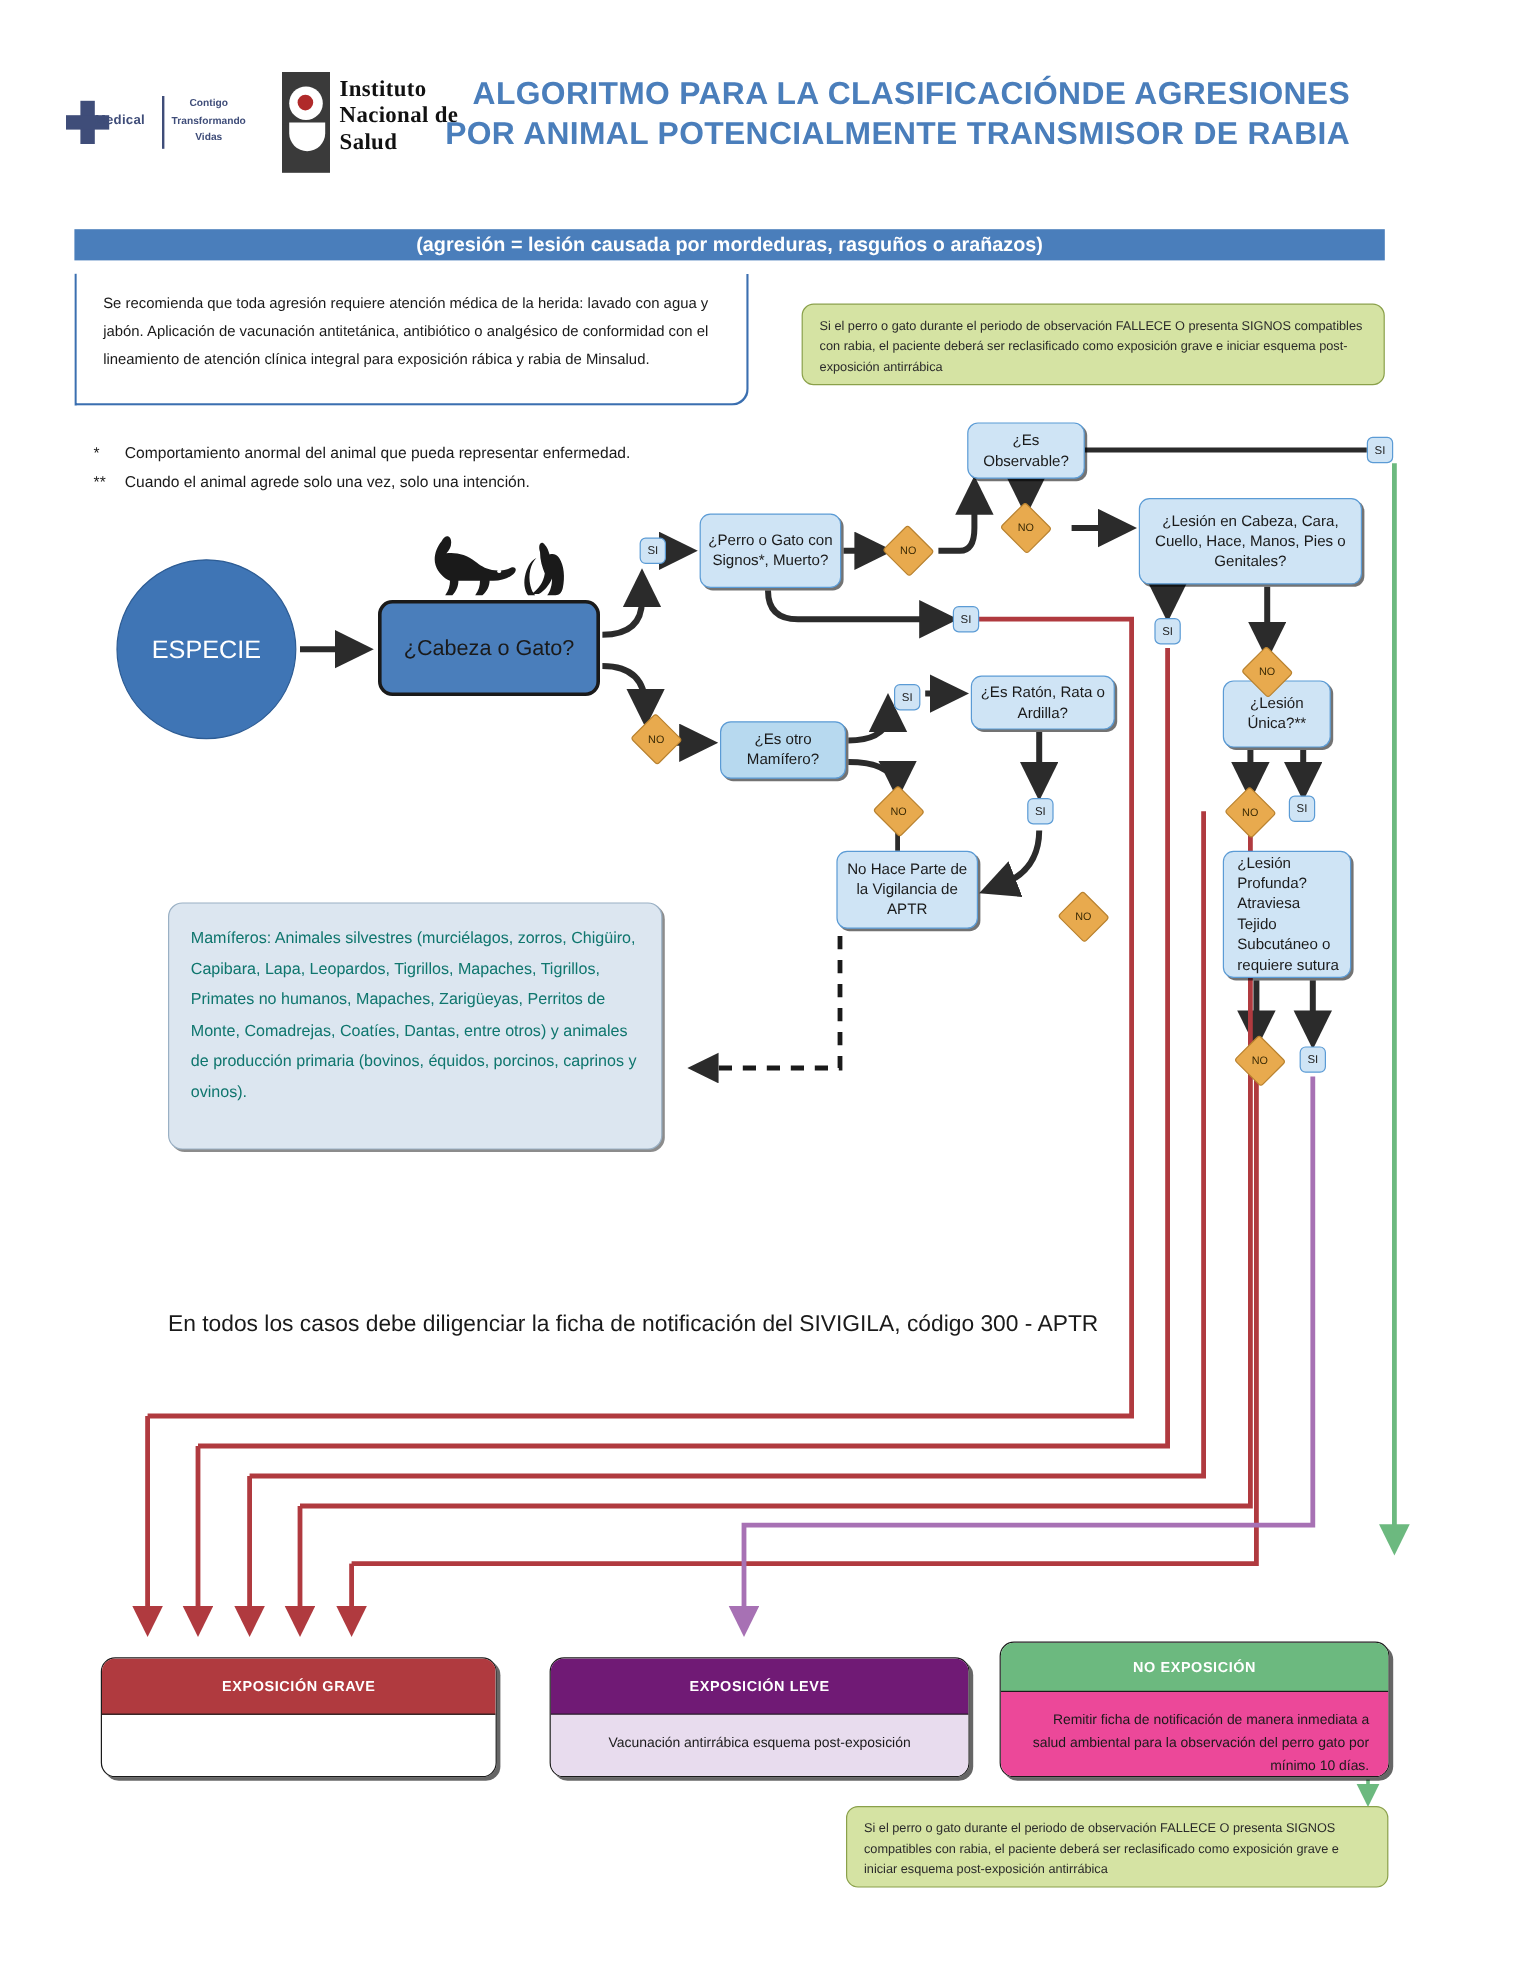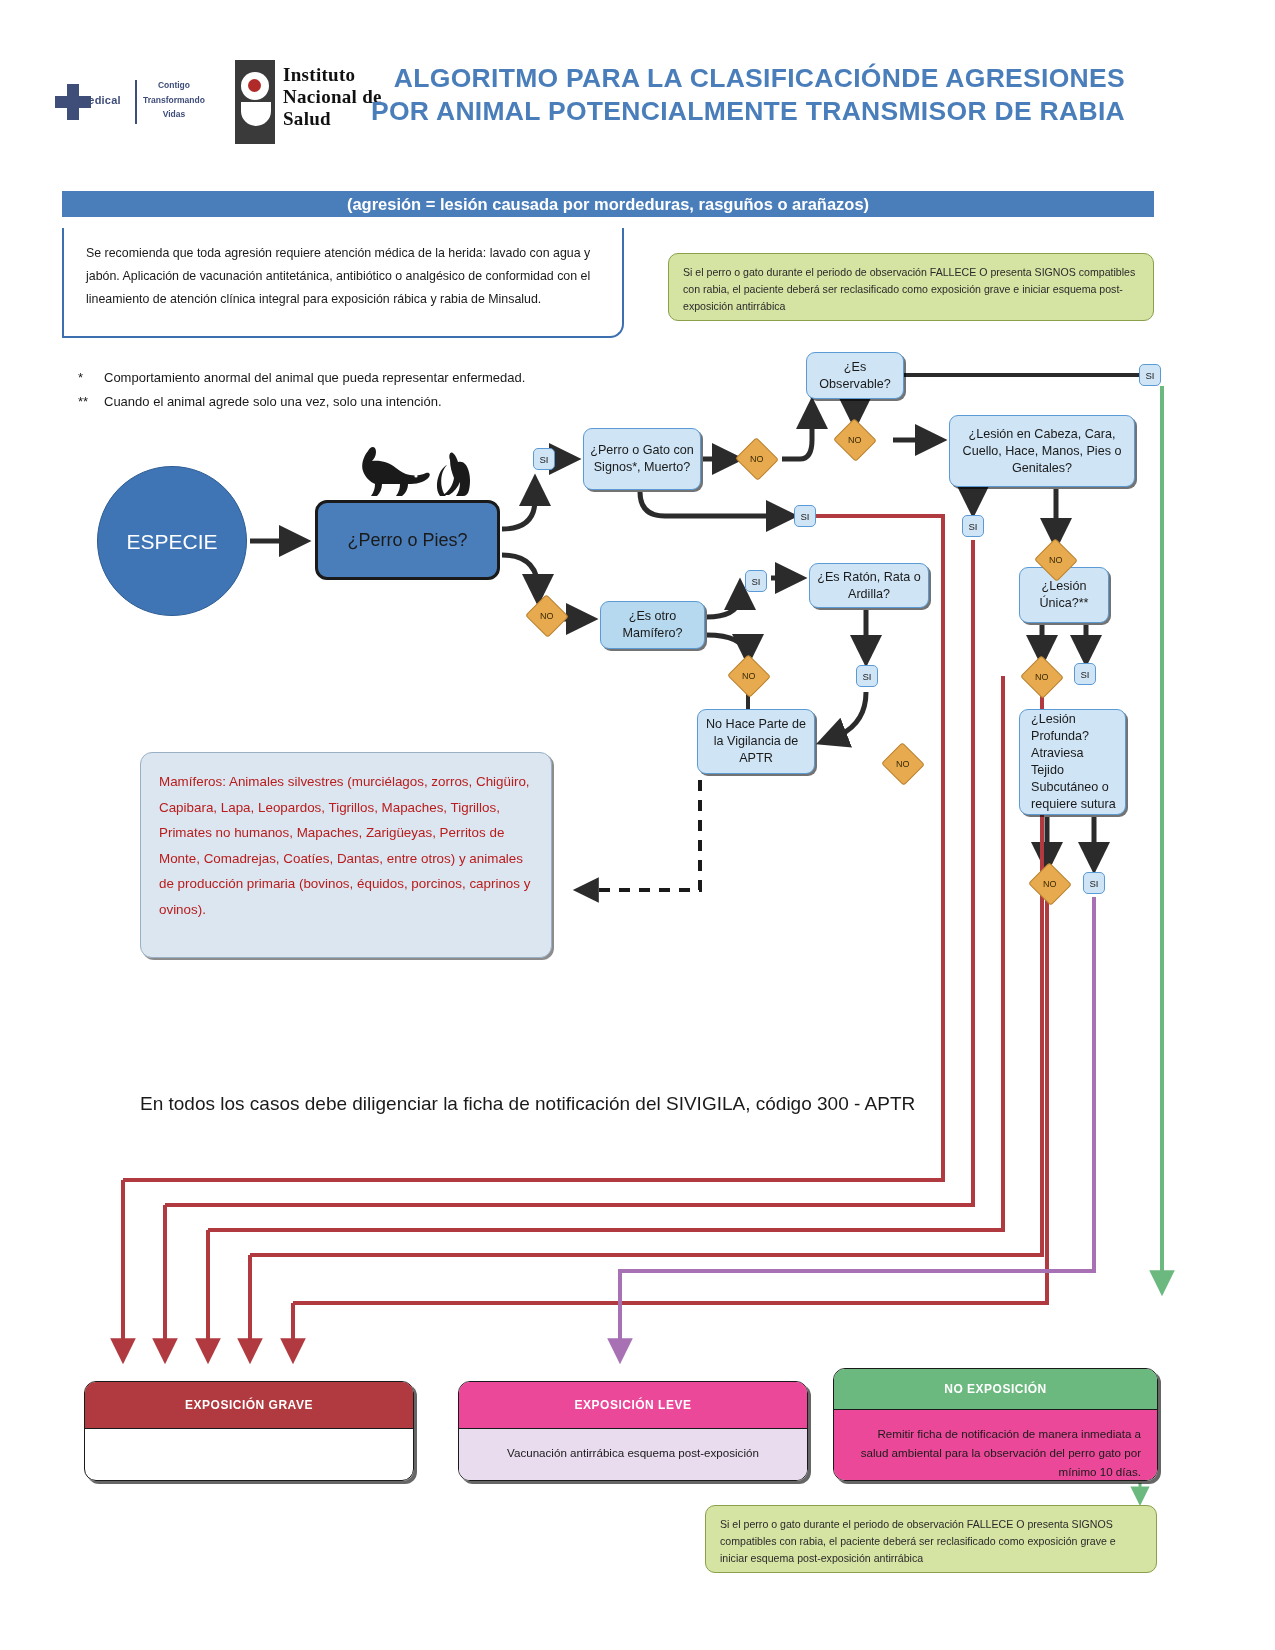--- a/index.html
+++ b/index.html
@@ -66,21 +66,21 @@
   #node-lesion-cabeza{left:949px;top:415px;width:186px;height:72px;}
   #node-lesion-unica{left:1019px;top:567px;width:90px;height:56px;}
   #node-lesion-profunda{left:1019px;top:709px;width:107px;height:106px;
     justify-content:flex-start;text-align:left;padding-left:11px;}
   #node-otro-mamifero{left:600px;top:601px;width:105px;height:48px;background:#b7d9ef;}
   #node-raton{left:809px;top:563px;width:120px;height:45px;}
   #node-no-vigilancia{left:697px;top:709px;width:118px;height:65px;}
 
   #mamiferos-box{left:140px;top:752px;width:412px;height:206px;border-radius:12px;
     border:1px solid #9ab0c4;background:#dce6f0;box-shadow:2px 2px 0 rgba(0,0,0,.45);
-    padding:16px 18px;color:#b91c1c;font-size:13.4px;line-height:25.5px;}
+    padding:16px 18px;color:#0f766e;font-size:13.4px;line-height:25.5px;}
 
   
   .lbl-si{border:1px solid #5b9bd5;background:#cfe4f5;border-radius:5px;
     display:flex;align-items:center;justify-content:center;color:#222;font-size:9.5px;
     width:22px;height:22px;}
   .lbl-no{background:#e8aa4e;border:1px solid #b9822f;
     display:flex;align-items:center;justify-content:center;color:#3a2a05;font-size:9px;
     width:32px;height:30px;transform:rotate(45deg);border-radius:3px;}
   .lbl-no span{transform:rotate(-45deg);}
 
@@ -91,21 +91,21 @@
     border:1.5px solid #1a1a1a;}
   .outcome .head{height:46px;display:flex;align-items:center;justify-content:center;
     color:#fff;font-weight:bold;font-size:12px;letter-spacing:.5px;border-bottom:1.5px solid #1a1a1a;}
   .outcome .body{padding:14px 16px;font-size:11.6px;line-height:19px;color:#1a1a1a;}
 
   #outcome-grave{left:84px;top:1381px;width:330px;height:100px;}
   #outcome-grave .head{background:#b03a3f;}
   #outcome-grave .body{background:#eed4d4;height:54px;}
 
   #outcome-leve{left:458px;top:1381px;width:350px;height:100px;}
-  #outcome-leve .head{background:#ec4899;}
+  #outcome-leve .head{background:#701a75;}
   #outcome-leve .body{background:#e8dcee;height:54px;text-align:center;}
 
   #outcome-no{left:833px;top:1368px;width:325px;height:113px;}
   #outcome-no .head{background:#6cb97f;height:40px;}
   #outcome-no .body{background:#ec4899;height:73px;text-align:right;}
 
   #green-note-bottom{left:705px;top:1505px;width:452px;height:68px;}
 
   svg#wires{position:absolute;left:0;top:0;width:1275px;height:1650px;pointer-events:none;}
 </style>
@@ -256,21 +256,21 @@
 
 <svg class="abs" id="animals" viewBox="0 0 170 62">
   <g fill="#1a1a1a">
     <path d="M38,8 C41,2 46,3 46,9 C46,13 44,16 42,18 C50,17 59,19 66,25 C70,28 74,31 80,32 C86,33 92,32 96,30 C99,29 101,31 99,34 C96,38 89,41 81,41 L78,41 C78,45 76,50 72,53 L66,53 C69,49 70,45 70,41 L52,41 C52,46 50,50 47,53 L41,53 C44,49 45,45 45,41 C40,39 35,34 33,28 C31,22 33,14 38,8 Z"></path>
     <circle cx="86" cy="33" r="1.6" fill="#fff"></circle>
     <path d="M120,17 C118,11 121,7 124,11 C126,13 127,16 128,19 C131,18 134,19 136,22 C140,28 141,38 139,47 C138,51 136,53 133,53 L126,53 C129,49 130,44 130,39 C128,44 124,49 119,52 L113,52 C119,48 123,42 124,35 C122,30 120,24 120,17 Z"></path>
     <path d="M117,22 C112,27 110,36 112,45 C113,49 114,51 116,53 L110,53 C107,49 106,42 108,35 C110,28 113,24 117,22 Z"></path>
   </g>
 </svg>
 
-<div class="abs node" id="node-perro-gato">¿Perro o Pies?</div>
+<div class="abs node" id="node-perro-gato">¿Cabeza o Gato?</div>
 <div class="abs node" id="node-signos">¿Perro o Gato con Signos*, Muerto?</div>
 <div class="abs node" id="node-observable">¿Es Observable?</div>
 <div class="abs node" id="node-lesion-cabeza">¿Lesión en Cabeza, Cara, Cuello, Hace, Manos, Pies o Genitales?</div>
 <div class="abs node" id="node-lesion-unica">¿Lesión Única?**</div>
 <div class="abs node" id="node-lesion-profunda">¿Lesión Profunda? Atraviesa Tejido Subcutáneo o requiere sutura</div>
 <div class="abs node" id="node-otro-mamifero">¿Es otro Mamífero?</div>
 <div class="abs node" id="node-raton">¿Es Ratón, Rata o Ardilla?</div>
 <div class="abs node" id="node-no-vigilancia">No Hace Parte de la Vigilancia de APTR</div>
 
 <div class="abs lbl-si" style="left:533px;top:448px">SI</div>

